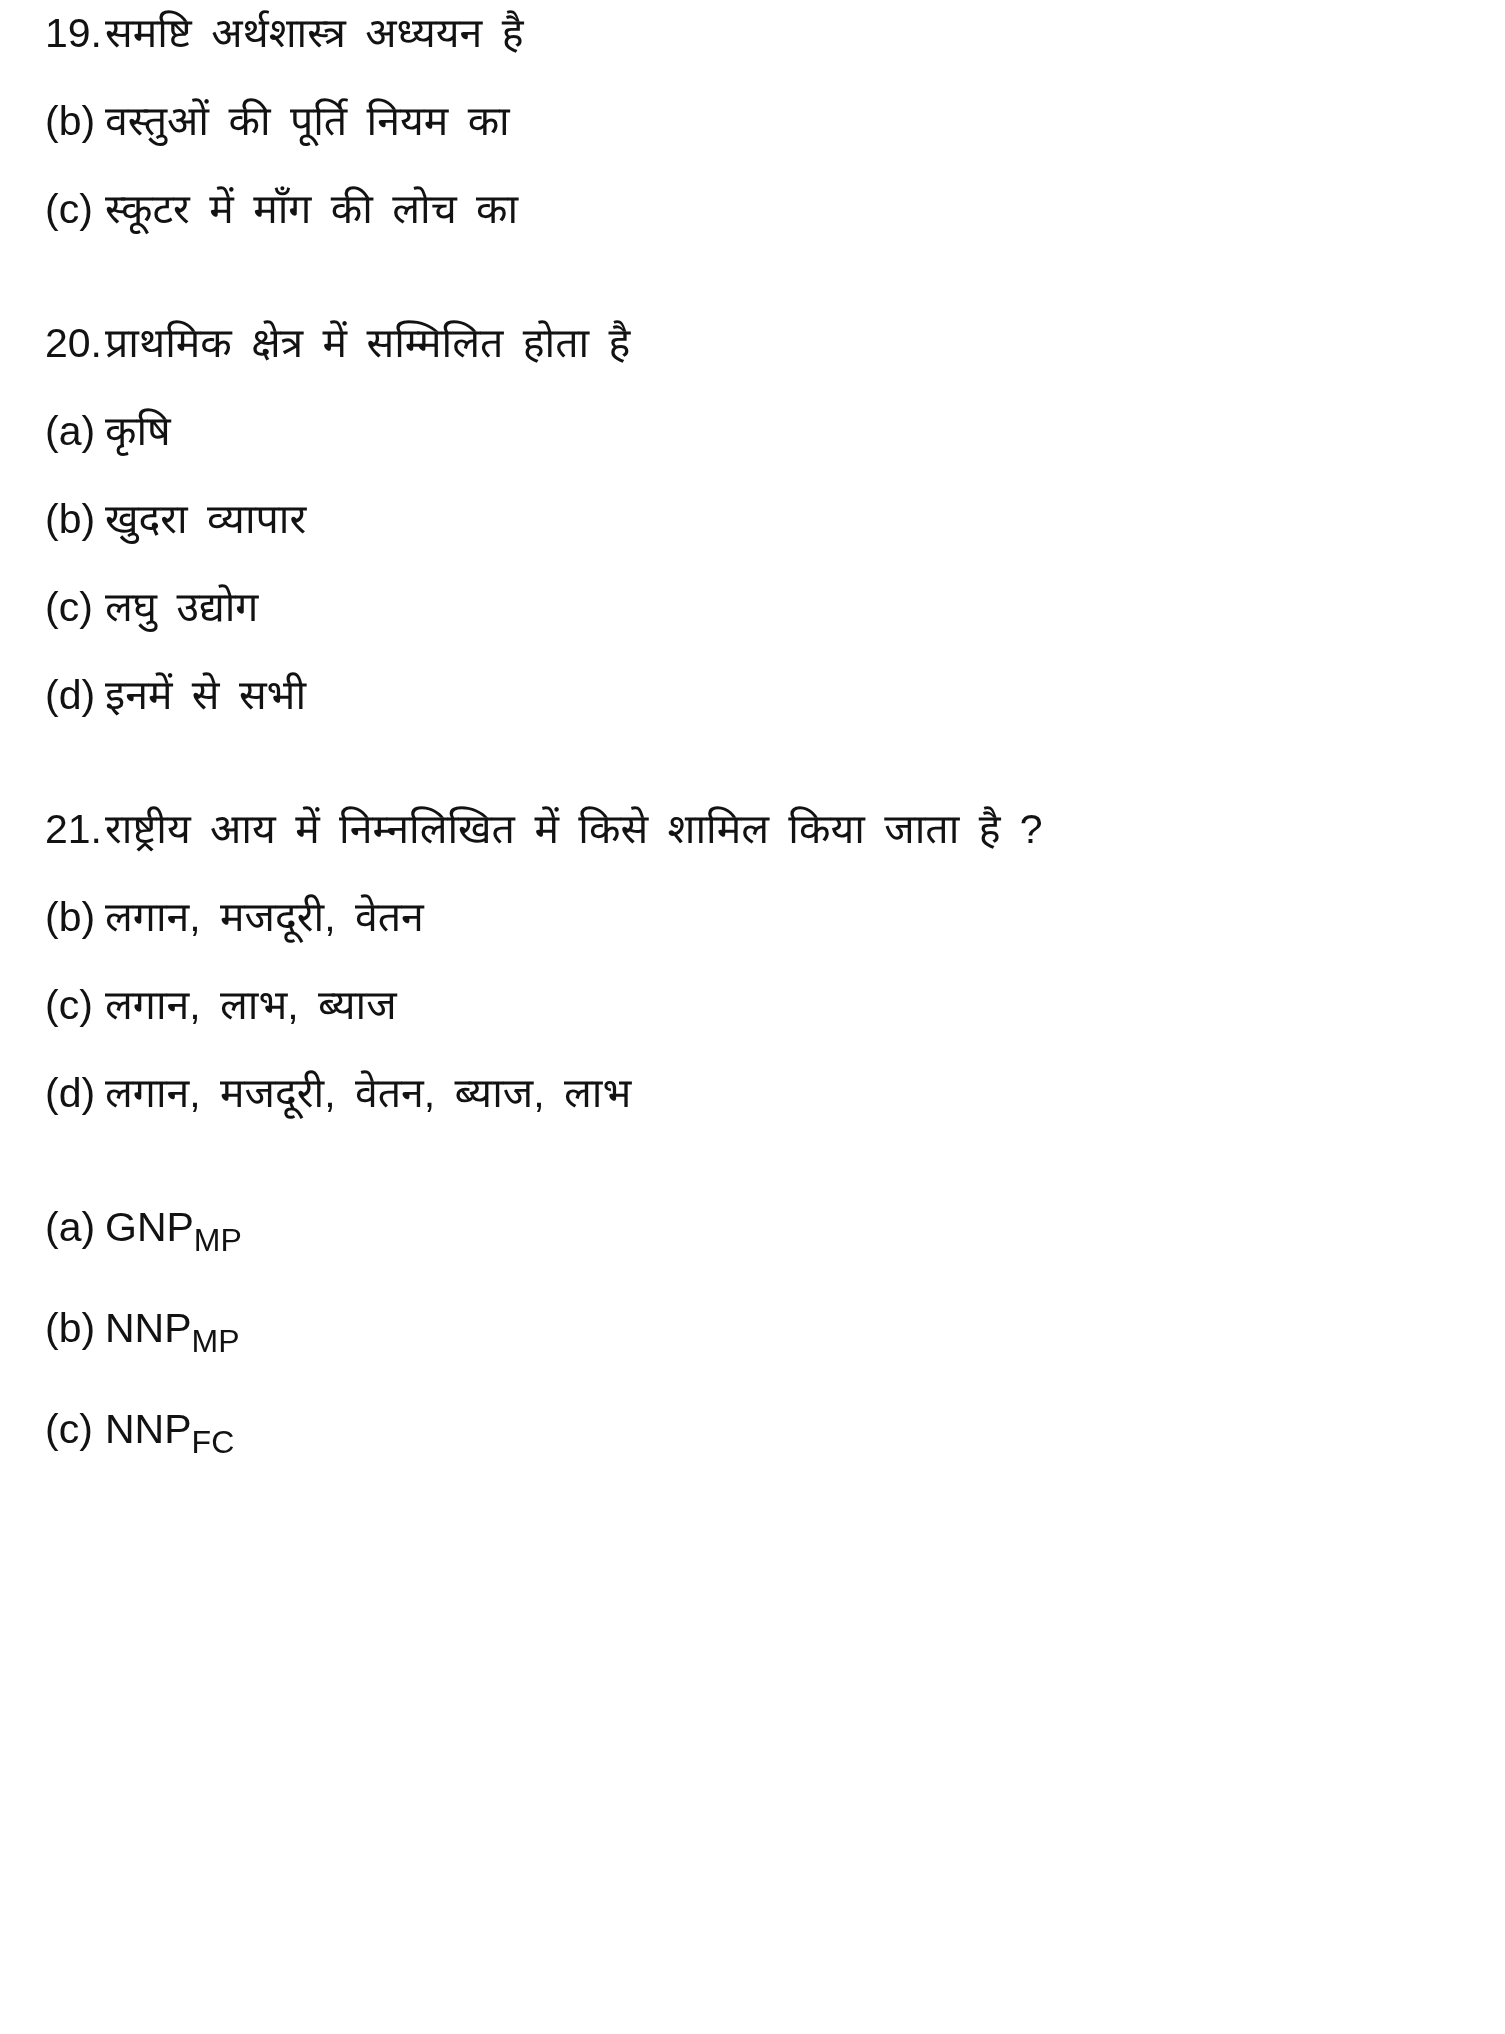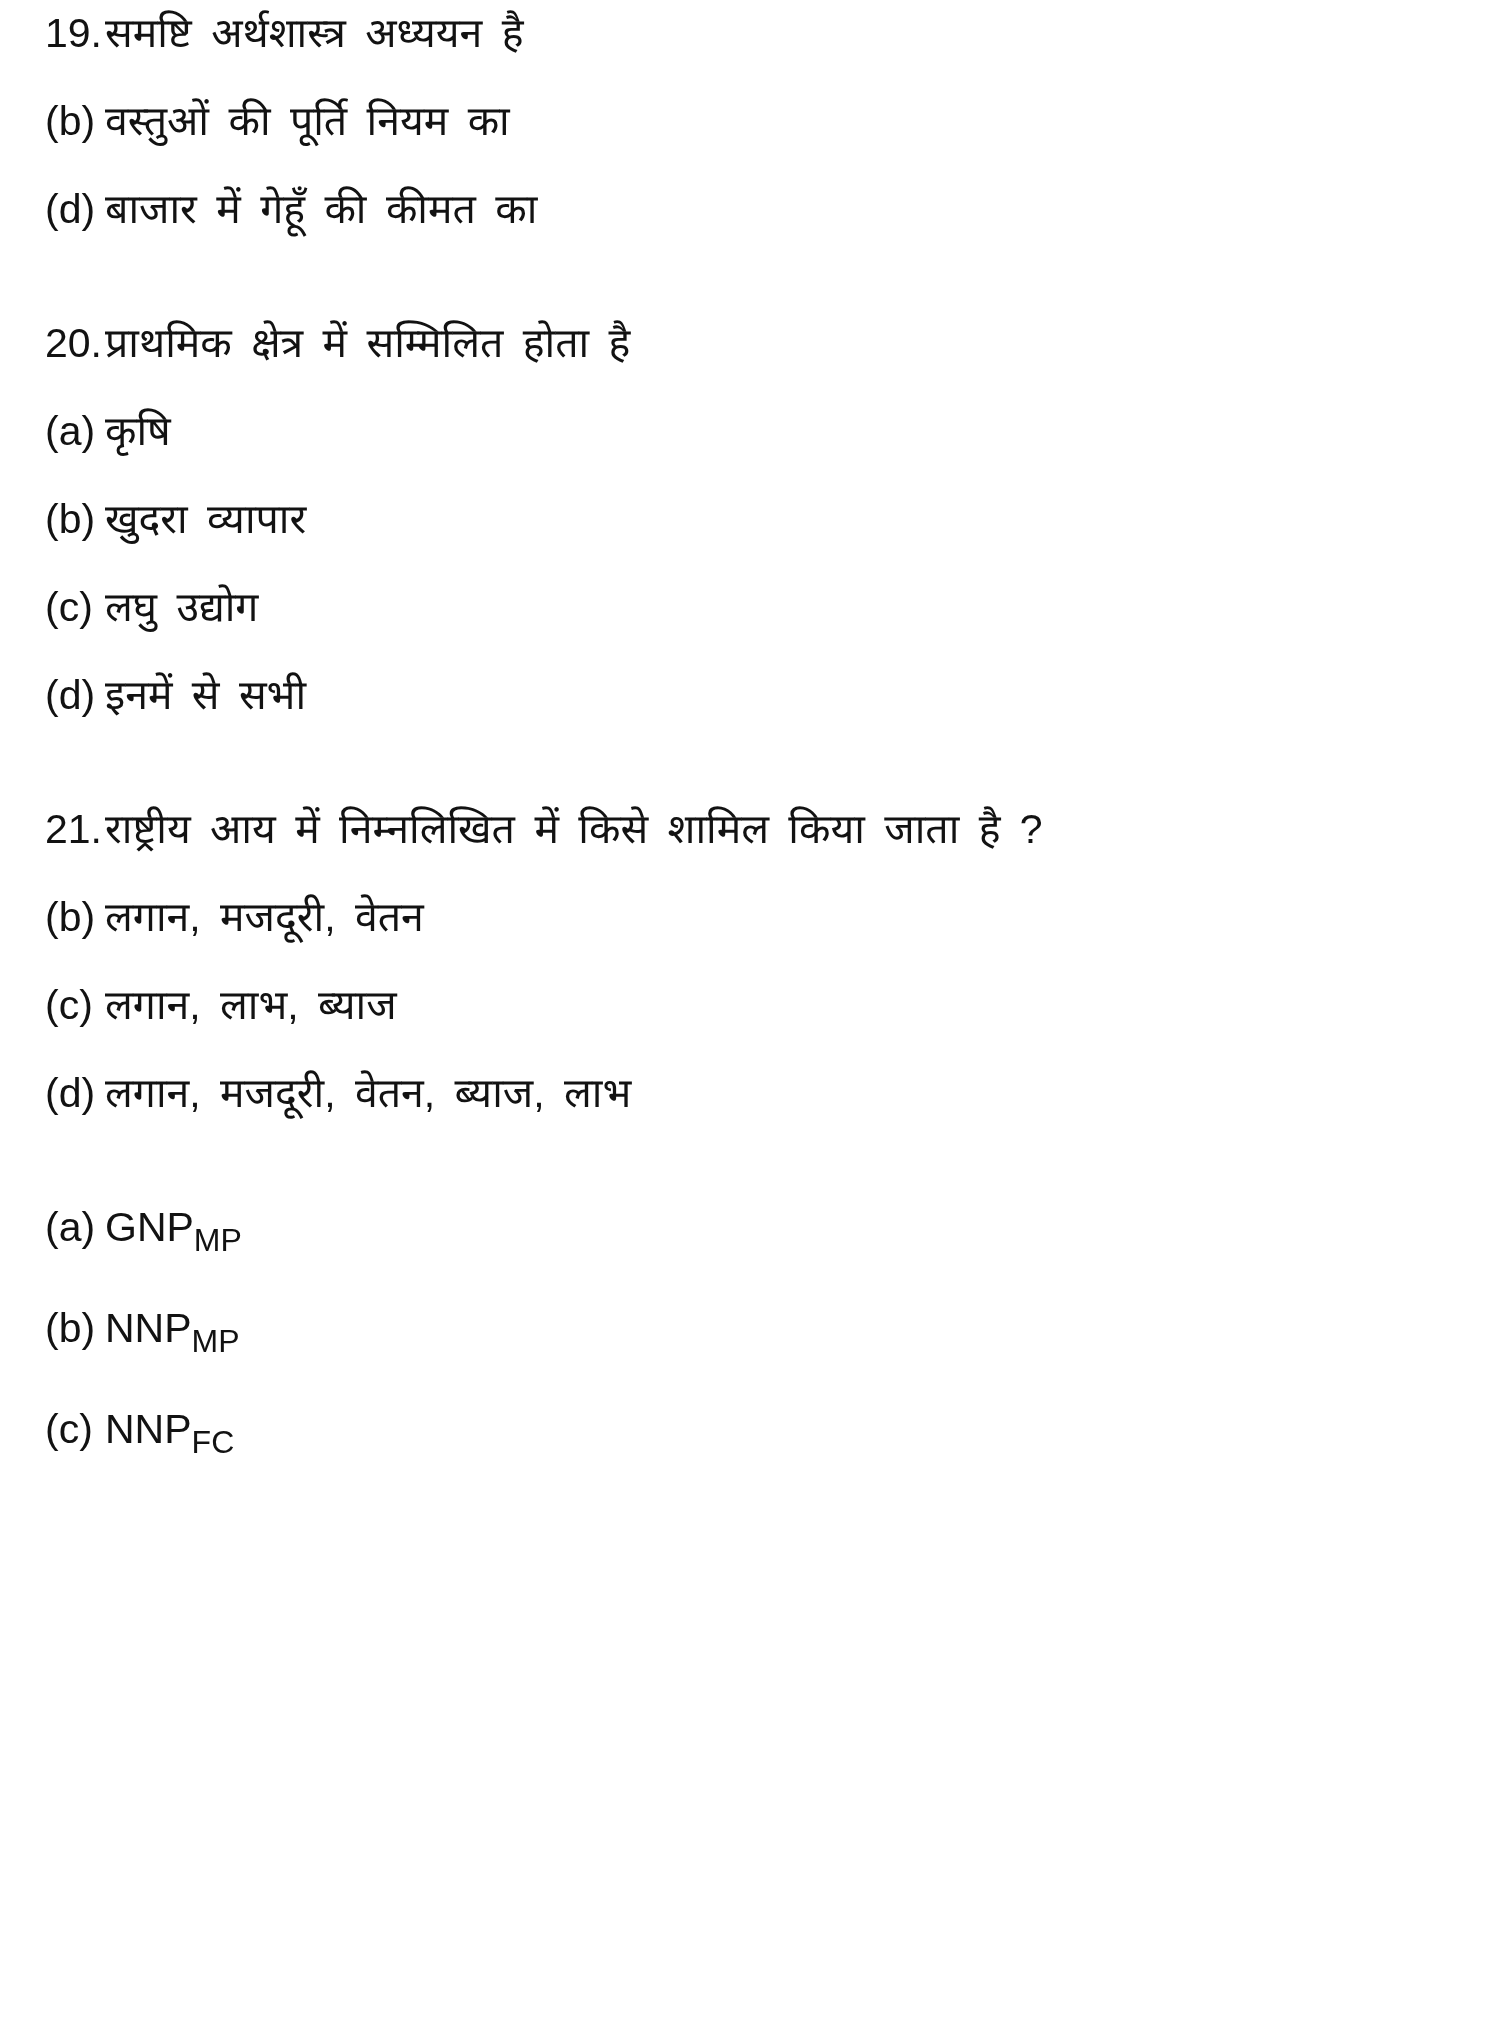--- a/index.html
+++ b/index.html
@@ -42,21 +42,21 @@
   }
 </style>
 </head>
 <body>
 
 <div class="page">
 
   <div class="q-block">
     <div class="line"><span class="label">19.</span><span class="txt">समष्टि अर्थशास्त्र अध्ययन है</span></div>
     <div class="line"><span class="label">(b)</span><span class="txt">वस्तुओं की पूर्ति नियम का</span></div>
-    <div class="line"><span class="label">(d)</span><span class="txt">बाजार में गेहूँ की कीमत का</span></div>
+    <div class="line"><span class="label">(c)</span><span class="txt">स्कूटर में माँग की लोच का</span></div>
   </div>
 
   <div class="q-block">
     <div class="line"><span class="label">20.</span><span class="txt">प्राथमिक क्षेत्र में सम्मिलित होता है</span></div>
     <div class="line"><span class="label">(a)</span><span class="txt">कृषि</span></div>
     <div class="line"><span class="label">(b)</span><span class="txt">खुदरा व्यापार</span></div>
     <div class="line"><span class="label">(c)</span><span class="txt">लघु उद्योग</span></div>
     <div class="line"><span class="label">(d)</span><span class="txt">इनमें से सभी</span></div>
   </div>
 

